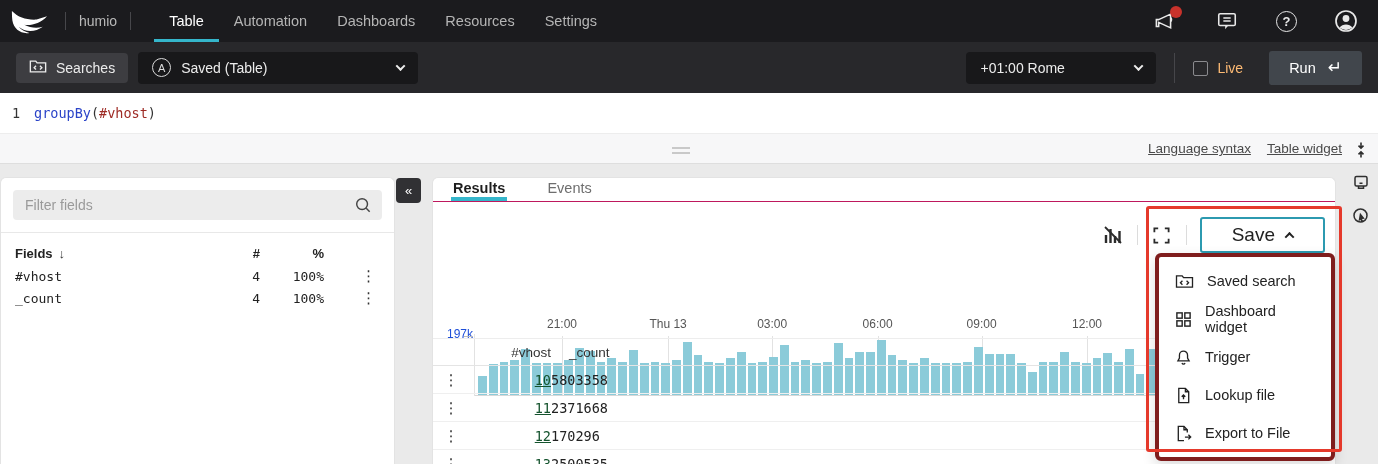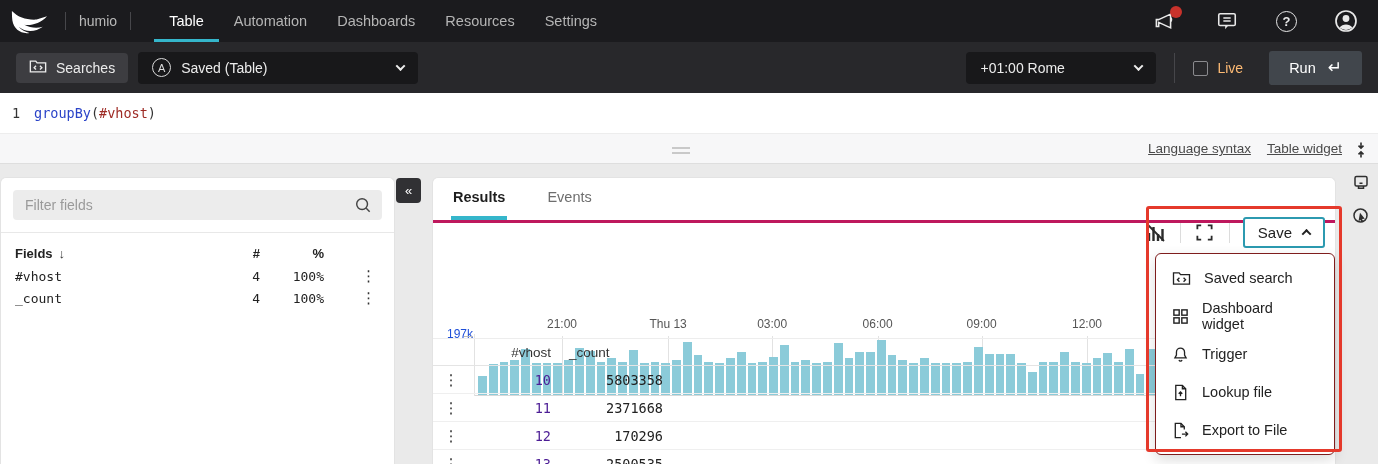--- a/index.html
+++ b/index.html
@@ -80,49 +80,49 @@
   .col-name{flex:1;display:flex;align-items:center}
   .col-count{width:40px;text-align:right}
   .col-pct{width:64px;text-align:right}
   .col-menu{width:56px;text-align:right;padding-right:4px}
   .kebab{font-size:15px;color:#333;cursor:pointer;line-height:1}
 
   .collapse-btn{position:absolute;left:396px;top:178px;width:25px;height:25px;background:#313134;border-radius:4px;color:#fff;font-size:13px;display:flex;align-items:center;justify-content:center;cursor:pointer;z-index:7}
 
   
   .results-card{position:absolute;left:432px;top:177px;width:904px;bottom:-8px;background:#fff;border-radius:6px 6px 0 0;border:1px solid #E3E3E3;border-bottom:none;z-index:6}
-  .tabs{height:45px;border-bottom:3px solid #be185d;display:flex;padding-left:18px;gap:38px}
+  .tabs{height:24px;border-bottom:1px solid #be185d;display:flex;padding-left:18px;gap:38px}
   .tab{display:flex;align-items:center;font-size:14.5px;color:#6E6E6E;border-bottom:4px solid transparent;padding:0 2px;cursor:pointer}
   .tab.active{color:#1E1E1E;font-weight:700;border-bottom-color:var(--accent)}
 
   .chart-toolbar{position:absolute;top:39px;right:10px;display:flex;align-items:center;gap:13px;z-index:8}
   .tb-icon{width:22px;height:22px;color:#2B2B2B;cursor:pointer;display:flex;align-items:center;justify-content:center}
   .tb-div{width:1px;height:20px;background:#DCDCDC}
-  .save-btn{border:2px solid var(--save-border);border-radius:3px;background:#fff;display:flex;align-items:center;gap:11px;padding:5px 13px;font-size:15px;color:#222;cursor:pointer}
+  .save-btn{border:2px solid var(--save-border);border-radius:3px;background:#fff;display:flex;align-items:center;gap:11px;padding:5px 30px;font-size:19px;color:#222;cursor:pointer}
 
   .chart{position:absolute;left:0;top:70px;right:0;height:90px}
   .ytick{position:absolute;left:14px;top:79px;font-size:12px;color:#1d4ed8}
   .ytick-dash{position:absolute;left:31px;top:88px;width:9px;height:1px;background:#BBB}
   .plot{position:absolute;left:41px;top:86px;right:180px;height:62px;border-left:1px solid #E2E2E2}
   .gridline{position:absolute;top:2px;bottom:0;width:1px;background:#E2E2E2}
   .tick-label{position:absolute;top:-17px;transform:translateX(-50%);font-size:12px;color:#555;white-space:nowrap}
   .bars{position:absolute;inset:0;display:flex;align-items:flex-end;gap:2px;border-bottom:1px solid #D8D8D8;padding-left:3px}
   .bar{flex:1;background:var(--bar)}
 
   .rtable{position:absolute;top:160px;left:0;right:0;font-size:13.5px;color:#222}
   .r-head{display:flex;height:28px;align-items:center;border-top:1px solid #EDEDED;border-bottom:1px solid #E4E4E4;color:#333}
   .r-row{display:flex;height:28px;align-items:center;border-bottom:1px solid #EFEFEF;font-family:"DejaVu Sans Mono",monospace}
   .cell-menu{width:36px;text-align:center}
   .cell-vhost{width:82px;text-align:right}
-  .cell-count{width:112px;text-align:right}
+  .cell-count{width:112px;text-align:left}
   .h-count{width:112px;text-align:left;padding-left:18px}
-  .vhost-link{cursor:pointer;color:#4c1d95}
-
-  
-  .save-menu{position:absolute;left:1155px;top:253px;width:180px;background:#fff;border:1px solid #7f1d1d;border-radius:6px;box-shadow:0 5px 14px rgba(0,0,0,.14);padding:5px 0;z-index:40}
+  .vhost-link{text-decoration:underline;cursor:pointer;color:#14532d}
+
+  
+  .save-menu{position:absolute;left:1155px;top:253px;width:180px;background:#fff;border:4px solid #7f1d1d;border-radius:6px;box-shadow:0 5px 14px rgba(0,0,0,.14);padding:5px 0;z-index:40}
   .menu-item{display:flex;align-items:center;gap:13px;height:38px;padding:0 16px;font-size:14.5px;color:#222;cursor:pointer}
   .menu-item svg{flex:0 0 auto;color:#222}
 
   
   .annot-rect{position:absolute;left:1146px;top:206px;width:196px;height:246px;border:3px solid var(--annot);border-radius:3px;pointer-events:none;z-index:50}
 
   
   .gutter{position:absolute;left:1351px;top:140px;display:flex;flex-direction:column;gap:13px;color:#2F2F2F;z-index:8}
   .gutter-ico{width:20px;height:20px;cursor:pointer;display:flex;align-items:center;justify-content:center}
 </style>

